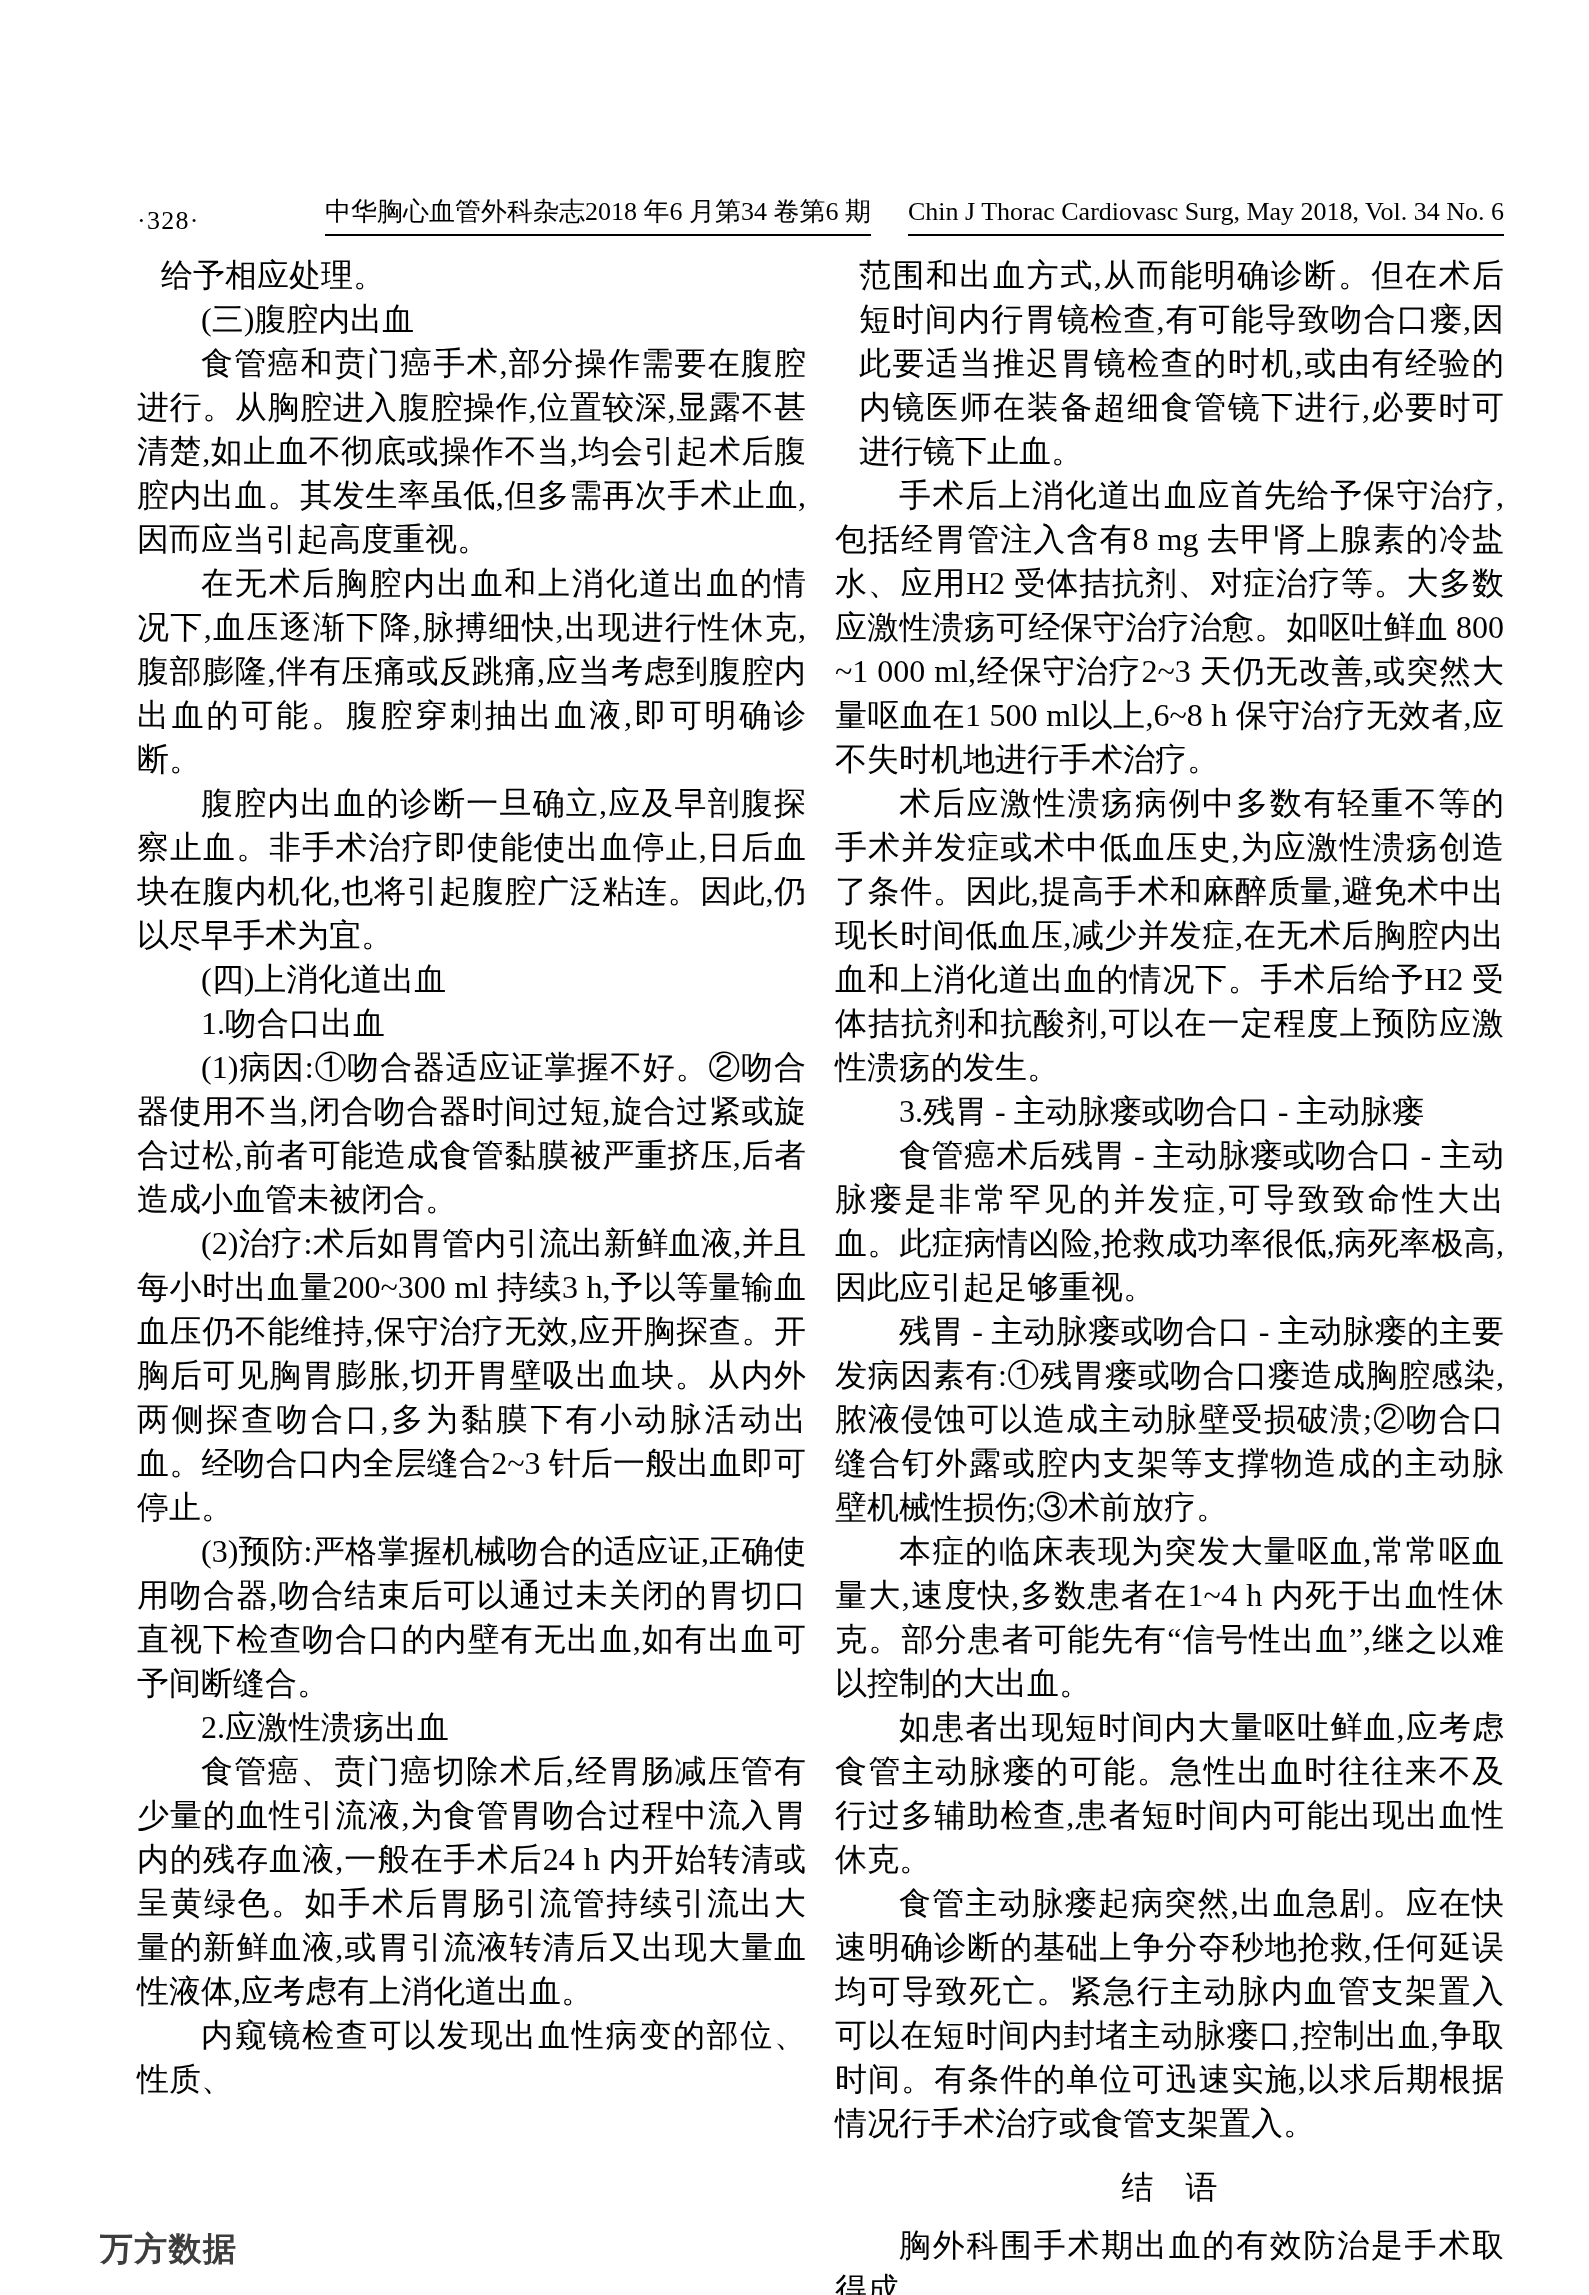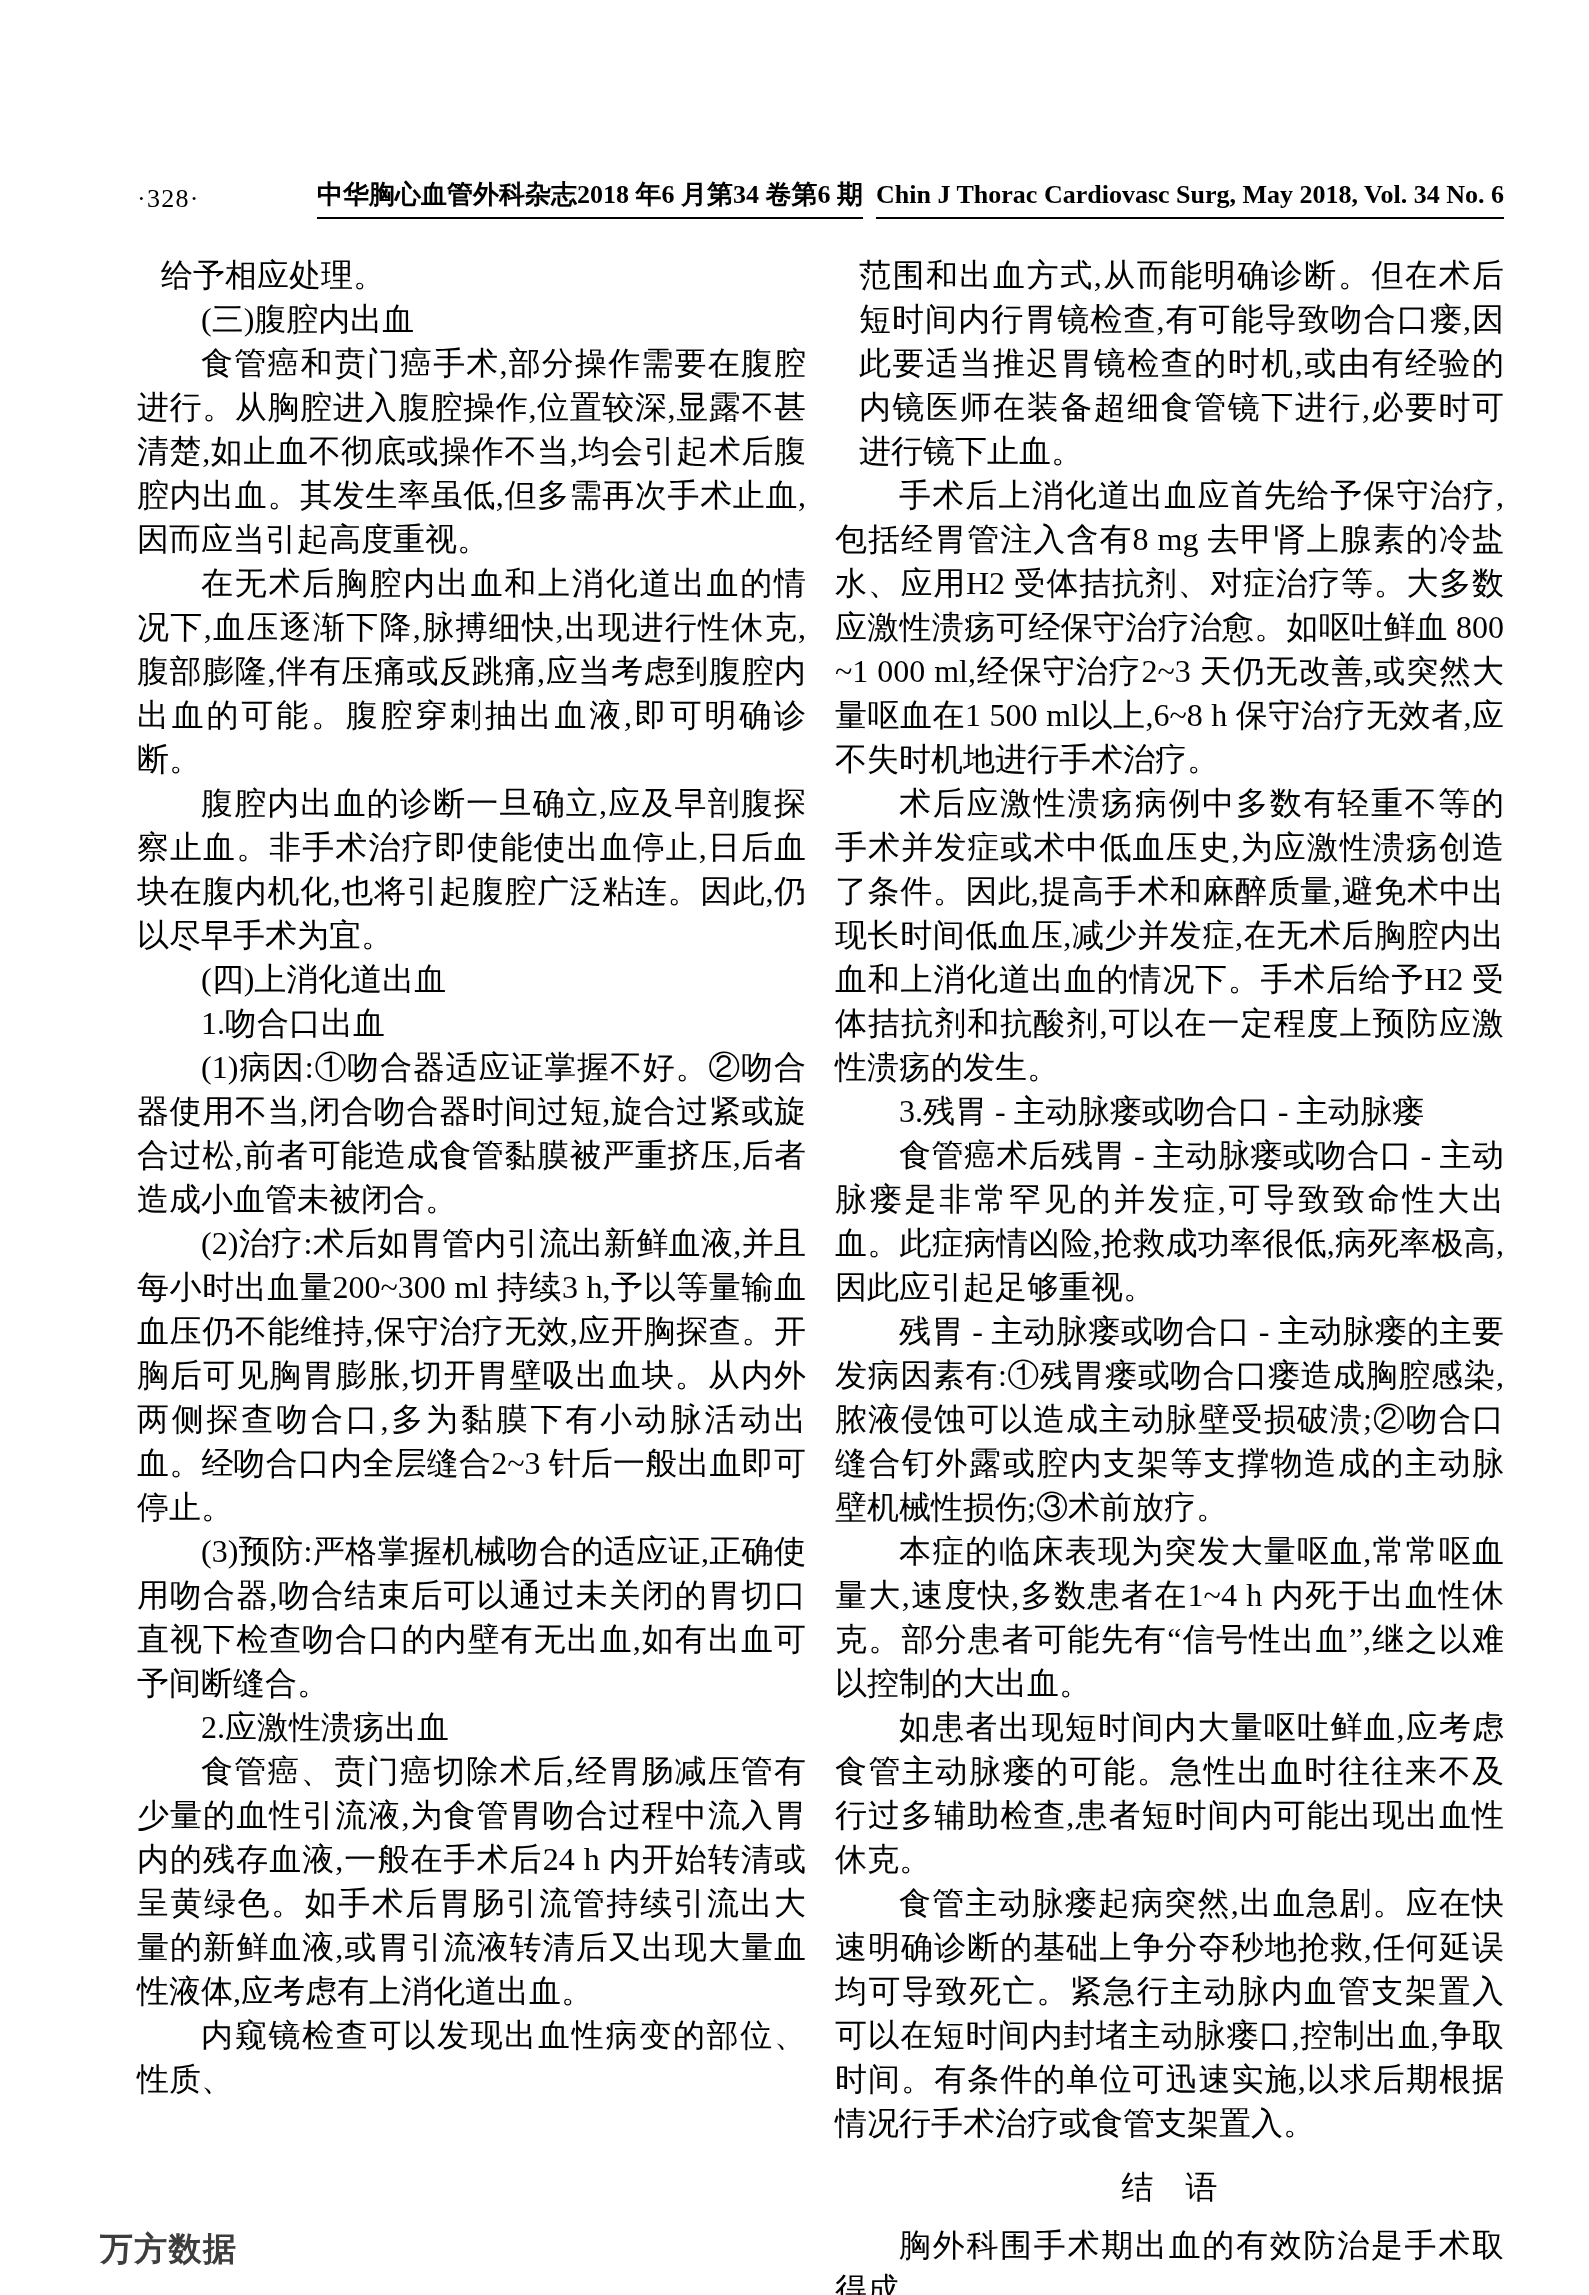--- a/index.html
+++ b/index.html
@@ -8,35 +8,34 @@
     width: 1590px;
     height: 2295px;
     background: #ffffff;
     font-family: "Liberation Serif", "DejaVu Serif", serif;
     color: #000000;
     overflow: hidden;
   }
   .header {
     position: absolute;
     left: 137px;
-    top: 179px;
+    top: 196px;
     width: 1367px;
     display: flex;
-    align-items: center;
+    align-items: flex-end;
     font-size: 26px;
     line-height: 1.2;
     white-space: nowrap;
   }
   .page-num { letter-spacing: 1.3px; }
   .titles {
     margin-left: auto;
     display: flex;
     align-items: baseline;
-    gap: 13px;
-    font-weight: bold;
+    gap: 37px;
   }
   .underlined {
     border-bottom: 2.6px solid #000;
     padding-bottom: 6.6px;
   }
   .columns {
     position: absolute;
     left: 137px;
     top: 253px;
     width: 1367px;

